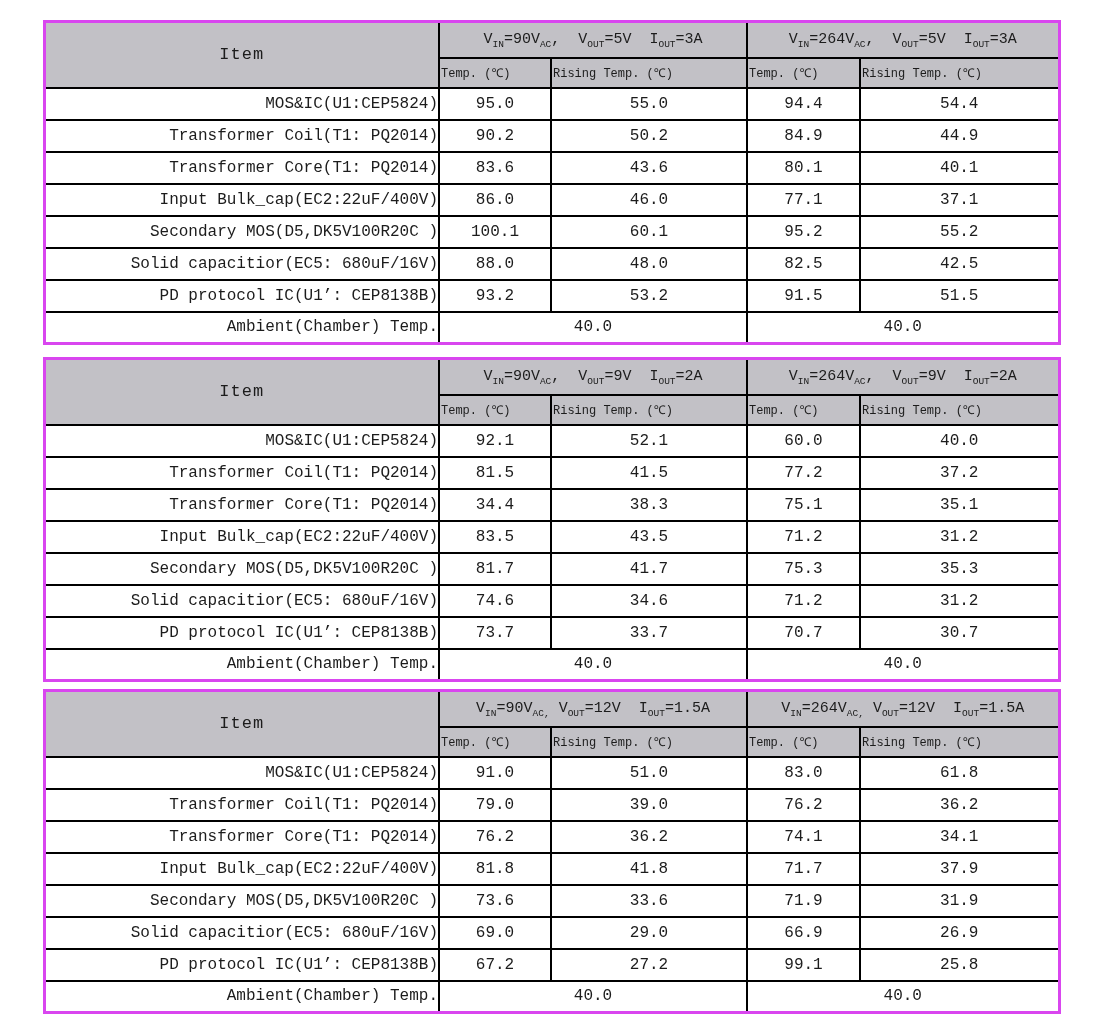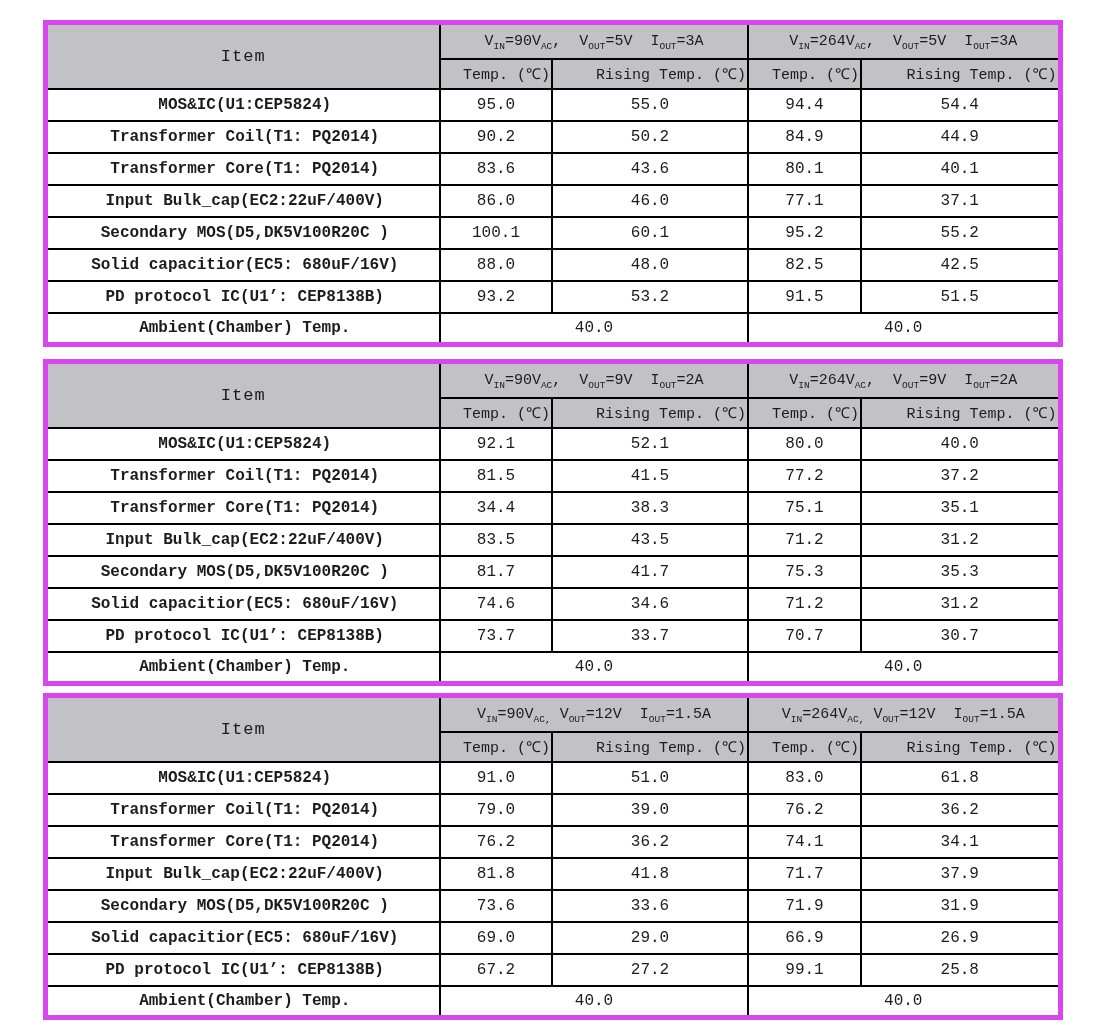--- a/index.html
+++ b/index.html
@@ -10,21 +10,21 @@
   }
   .page{
     width:1015px;
     margin:0 auto;
     padding-top:20px;
   }
   table.temp-table{
     border-collapse:collapse;
     table-layout:fixed;
     width:1015px;
-    border:5px solid #d946ef;
+    border:3px solid #d946ef;
   }
   table.temp-table.gap-lg{margin-bottom:12px;}
   table.temp-table.gap-sm{margin-bottom:7px;}
   .temp-table th,.temp-table td{
     border:2px solid #000;
     overflow:hidden;
     vertical-align:middle;
   }
   .temp-table thead th{
     background:#c2c1c6;
@@ -41,30 +41,29 @@
   th.cond{
     font-size:15px;
     text-align:center;
     white-space:pre;
   }
   th.cond sub{
     font-size:9.5px;
     line-height:0;
   }
   th.sub-h{
-    font-size:15px;
-    text-align:right;
+    font-size:12px;
+    text-align:left;
     white-space:pre;
   }
   td.item{
     font-size:16px;
-    text-align:center;
+    text-align:right;
     padding:0 0 0 3px;
     white-space:pre;
-    font-weight:bold;
   }
   td.val{
     font-size:16px;
     text-align:center;
   }
   .grp{border-left:3px solid #000;}
 </style>
 </head>
 <body>
 
@@ -168,21 +167,21 @@
         <th class="sub-h">Rising Temp. (℃)</th>
         <th class="sub-h grp">Temp. (℃)</th>
         <th class="sub-h">Rising Temp. (℃)</th>
       </tr>
     </thead>
     <tbody>
       <tr>
           <td class="item">MOS&amp;IC(U1:CEP5824)</td>
           <td class="val">92.1</td>
           <td class="val">52.1</td>
-          <td class="val grp">80.0</td>
+          <td class="val grp">60.0</td>
           <td class="val">40.0</td>
         </tr>
       <tr>
           <td class="item">Transformer Coil(T1: PQ2014)</td>
           <td class="val">81.5</td>
           <td class="val">41.5</td>
           <td class="val grp">77.2</td>
           <td class="val">37.2</td>
         </tr>
       <tr>

